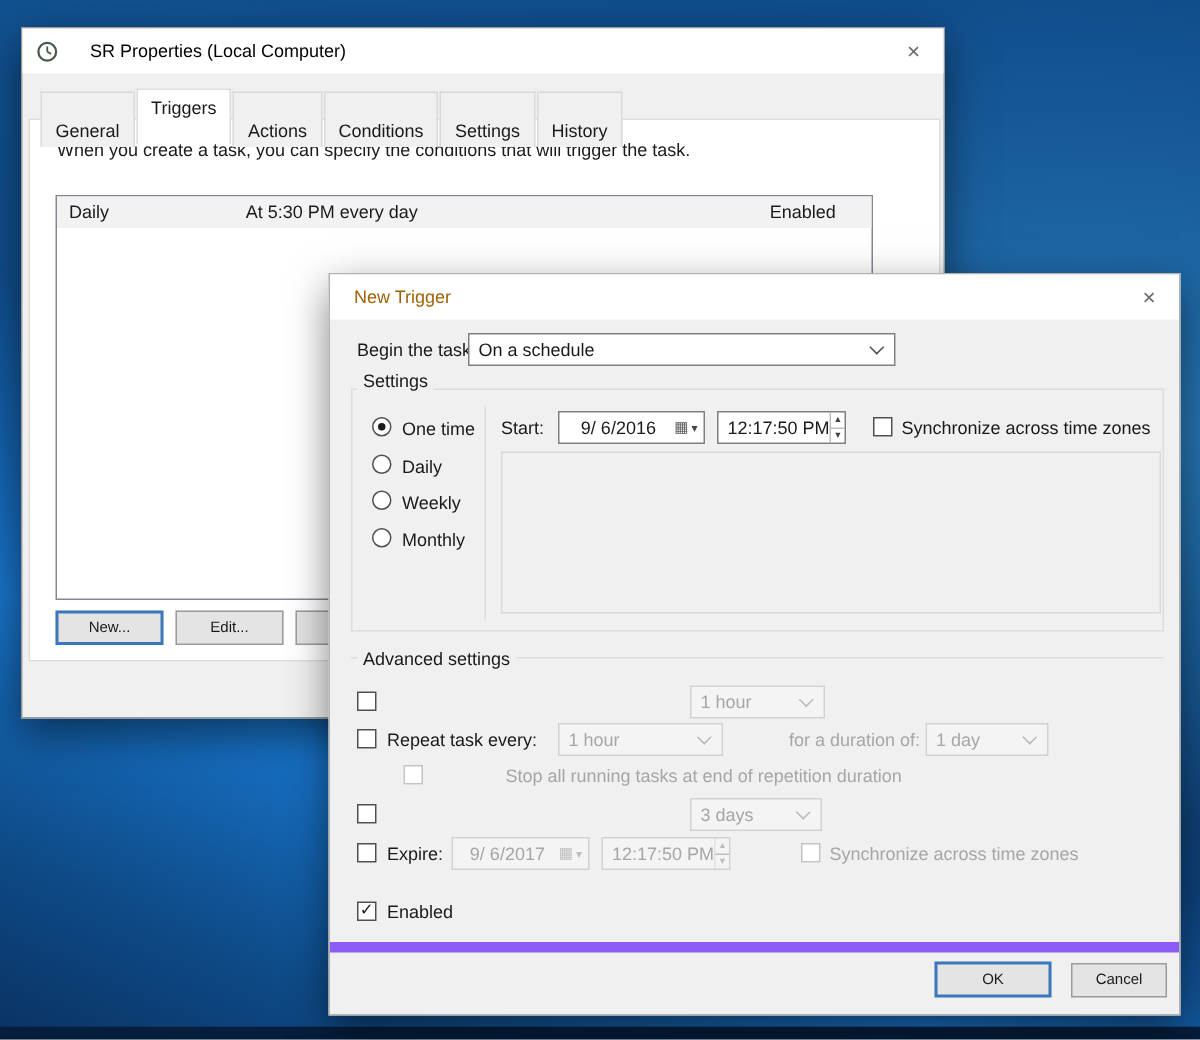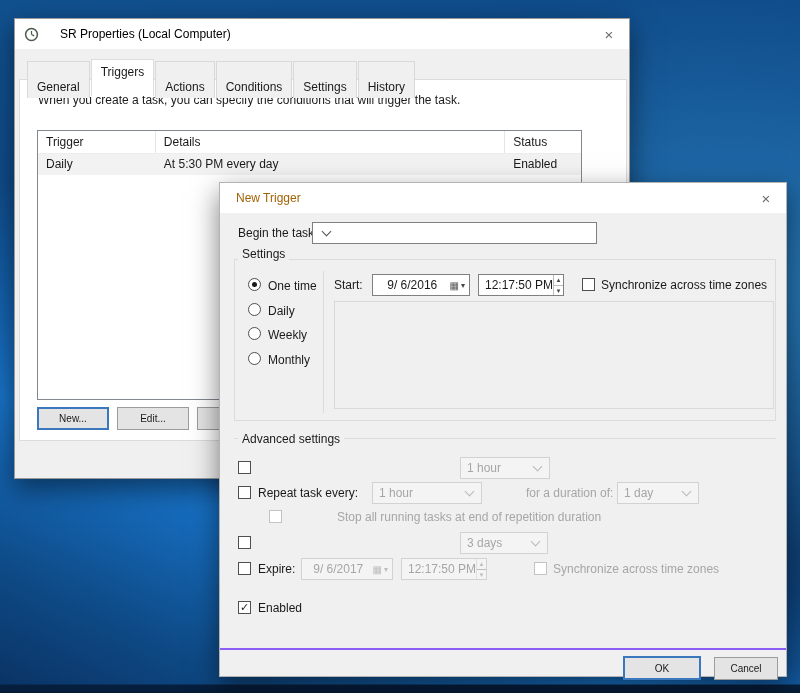--- a/index.html
+++ b/index.html
@@ -62,21 +62,21 @@
   .spin.dis .arrows { border-color:#e0e0e0; } .spin.dis .arrows div { color:#bdbdbd; }
   .group { position:absolute; border:1px solid #dcdcdc; }
   .group-lbl { position:absolute; background:#f0f0f0; padding:0 4px; }
   .radio { position:absolute; width:13px; height:13px; border:1px solid #4f4f4f; border-radius:50%; background:#fff; }
   .radio.sel::after { content:""; position:absolute; left:3px; top:3px; width:5px; height:5px; border-radius:50%; background:#1a1a1a; }
   .cb { position:absolute; width:13px; height:13px; border:1px solid #4f4f4f; background:#fff; font-size:11px; line-height:11px; text-align:center; color:#1a1a1a; }
   .cb.dis { border-color:#c3c3c3; }
   .dis-lbl { color:#a6a6a6; }
   .vsep { position:absolute; width:1px; background:#dcdcdc; }
   .panel { position:absolute; border:1px solid #d9d9d9; }
-  .footer { position:absolute; left:0; right:0; bottom:0; height:28px; border-top:2px solid #8b5cf6; background:#f0f0f0; }
+  .footer { position:absolute; left:0; right:0; bottom:0; height:48px; border-top:7px solid #8b5cf6; background:#f0f0f0; }
   #btn-ok { position:absolute; left:403px; top:6px; width:78px; height:24px; line-height:19px; }
   #btn-cancel { position:absolute; left:494px; top:7px; width:64px; height:23px; line-height:20px; }
   .clock-icon { width:15px; height:15px; flex:none; }
 </style>
 </head>
 <body>
 
 <div class="desktop">
 
   <div class="window" id="props">
@@ -96,25 +96,20 @@
       <div class="tab">Actions</div>
       <div class="tab">Conditions</div>
       <div class="tab">Settings</div>
       <div class="tab">History</div>
     </div>
 
     <div class="tabpage">
       <div class="desc">When you create a task, you can specify the conditions that will trigger the task.</div>
 
       <div class="listbox">
-        <div class="lb-head">
-          <div class="hc c0">Trigger</div>
-          <div class="hc c1">Details</div>
-          <div class="hc c2">Status</div>
-        </div>
         <div class="lb-row">
           <div class="rc c0">Daily</div>
           <div class="rc c1">At 5:30 PM every day</div>
           <div class="rc c2">Enabled</div>
         </div>
       </div>
 
       <button class="btn focus row-btn" id="btn-new">New...</button>
       <button class="btn row-btn" id="btn-edit">Edit...</button>
       <button class="btn row-btn" id="btn-del"></button>
@@ -122,20 +117,21 @@
   </div>
 
   <div class="window" id="trig">
     <div class="titlebar">
       <span class="ttl" style="margin-left:7px">New Trigger</span>
       <span class="close-x">×</span>
     </div>
 
     <span class="pos lbl" style="left:18px; top:43px;">Begin the task:</span>
     <div class="combo" style="left:92px; top:39px; width:285px;">
+      <span class="val">On a schedule</span>
       <span class="chev"></span>
     </div>
 
     <div class="group" style="left:14px; top:76px; width:542px; height:162px;"></div>
     <span class="group-lbl" style="left:18px; top:64px;">Settings</span>
 
     <span class="radio sel" style="left:28px; top:95px;"></span>
     <span class="pos lbl" style="left:48px; top:96px;">One time</span>
     <span class="radio" style="left:28px; top:120px;"></span>
     <span class="pos lbl" style="left:48px; top:121px;">Daily</span>

